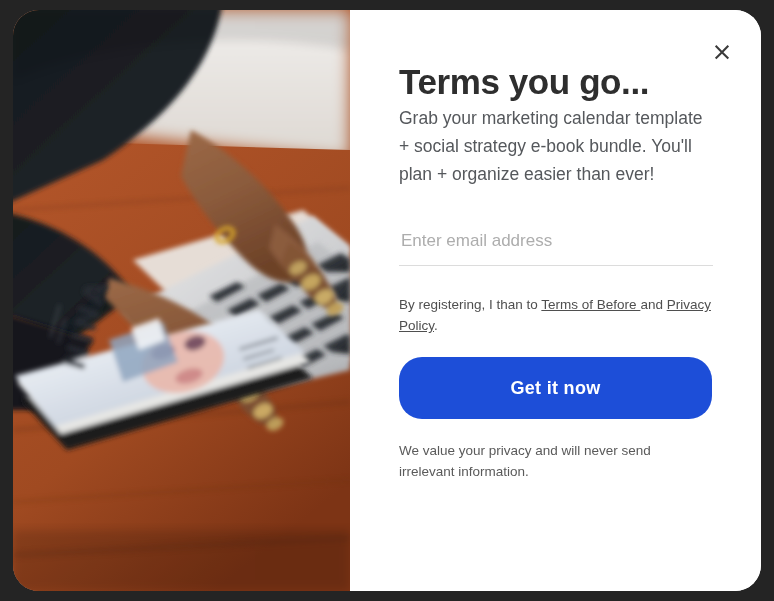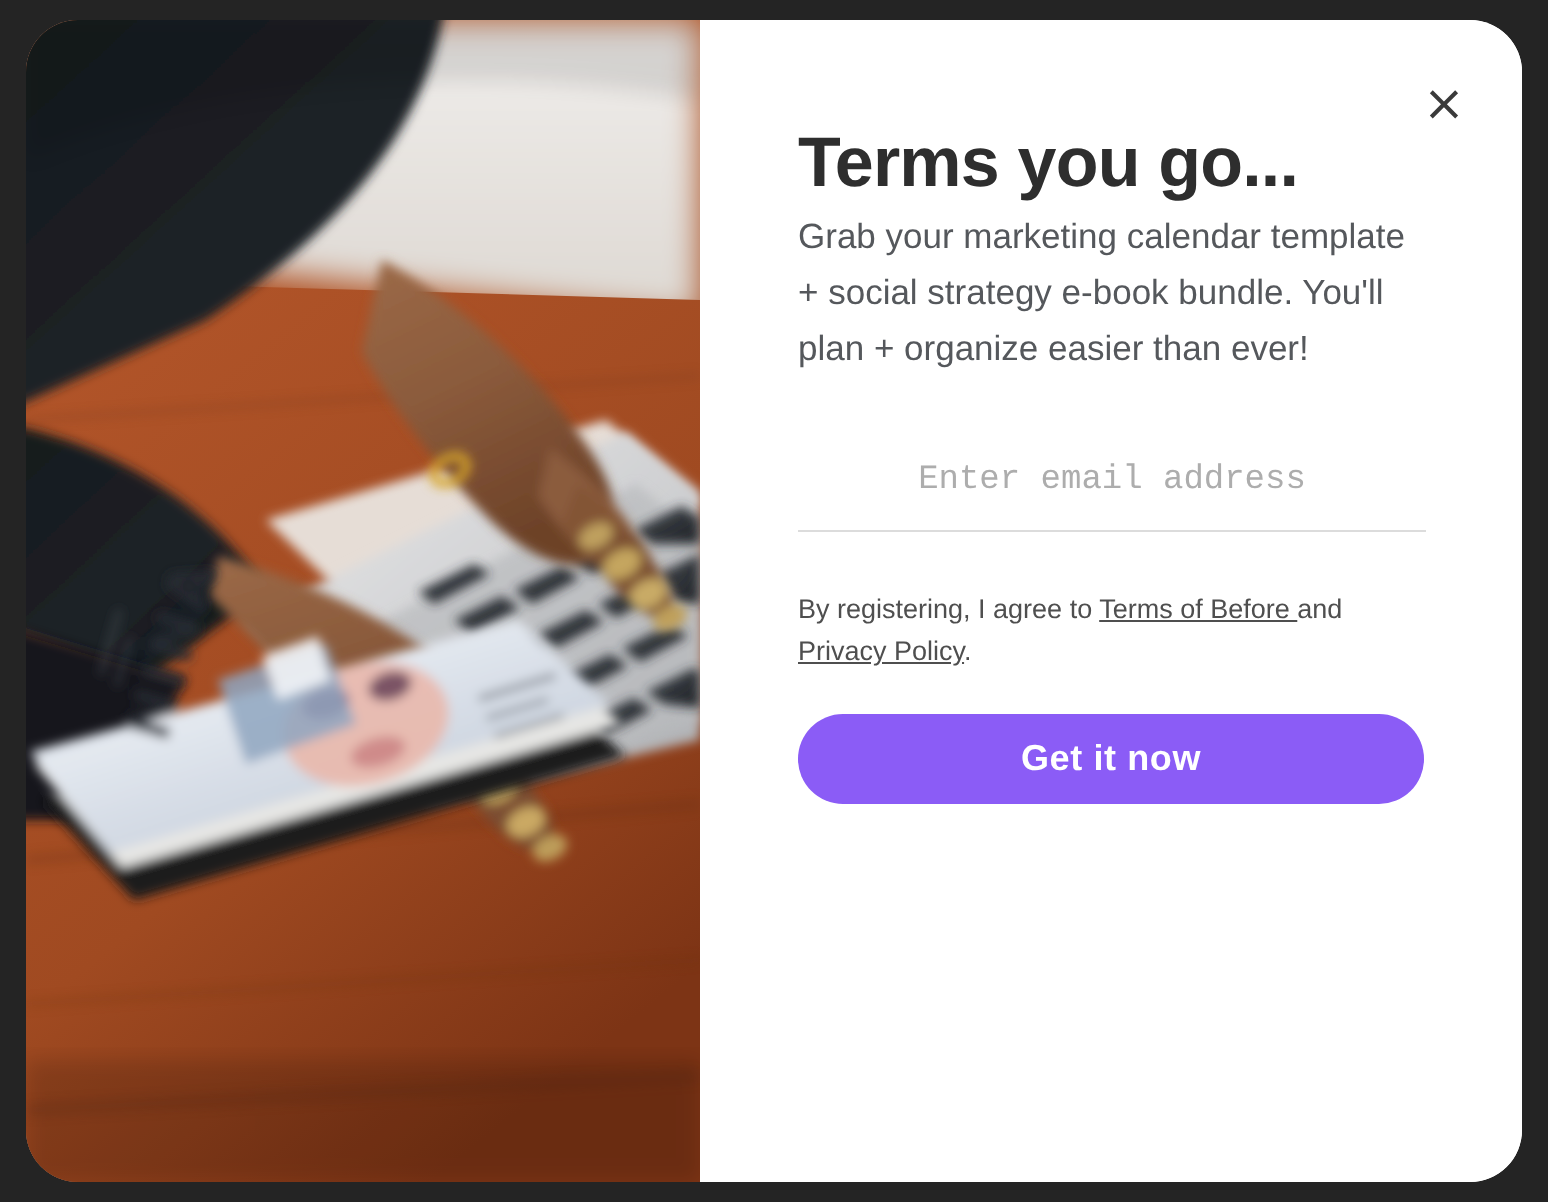--- a/index.html
+++ b/index.html
@@ -95,45 +95,44 @@
   #email-field {
     margin-top: 34px;
     width: 314px;
     height: 44px;
     border: none;
     border-bottom: 1.5px solid #dcdcdc;
     outline: none;
     font-size: 17px;
     color: #0f172a;
     background: transparent;
-    font-family: Liberation Mono, monospace;
+    font-family: Liberation Sans, sans-serif;
     padding: 0 2px 6px 2px;
-    text-align: center;
   }
   #email-field::placeholder { color: #adadad; }
 
   #legal {
     margin-top: 28px;
     font-size: 13.5px;
     line-height: 21px;
     color: #4f4f4f;
     width: 314px;
   }
   #legal a {
     color: #4f4f4f;
     text-decoration: underline;
     cursor: pointer;
   }
 
   #cta {
     display: block;
     margin-top: 21px;
     width: 313px;
-    height: 45px;
-    background: #8b5cf6;
+    height: 62px;
+    background: #1d4ed8;
     border: none;
     border-radius: 23px;
     color: #ffffff;
     font-size: 18px;
     font-weight: bold;
     letter-spacing: 0.3px;
     cursor: pointer;
     font-family: "Liberation Sans", sans-serif;
   }
 
@@ -312,19 +311,20 @@
     <button id="close-btn">×</button>
 
     <div id="content">
 
       <h1 id="headline">Terms you go...</h1>
 
       <p id="subhead">Grab your marketing calendar template + social strategy e-book bundle. You'll plan + organize easier than ever!</p>
 
       <input id="email-field" type="email" placeholder="Enter email address" style="">
 
-      <p id="legal"><span>By registering, I agree to </span><a href="#">Terms of Before </a><span>and </span><a href="#">Privacy Policy</a><span>.</span></p>
+      <p id="legal"><span>By registering, I than to </span><a href="#">Terms of Before </a><span>and </span><a href="#">Privacy Policy</a><span>.</span></p>
 
       <button id="cta">Get it now</button>
 
+      <p id="footnote">We value your privacy and will never send irrelevant information.</p>
     </div>
   </div>
 </div>
 
 </body></html>

